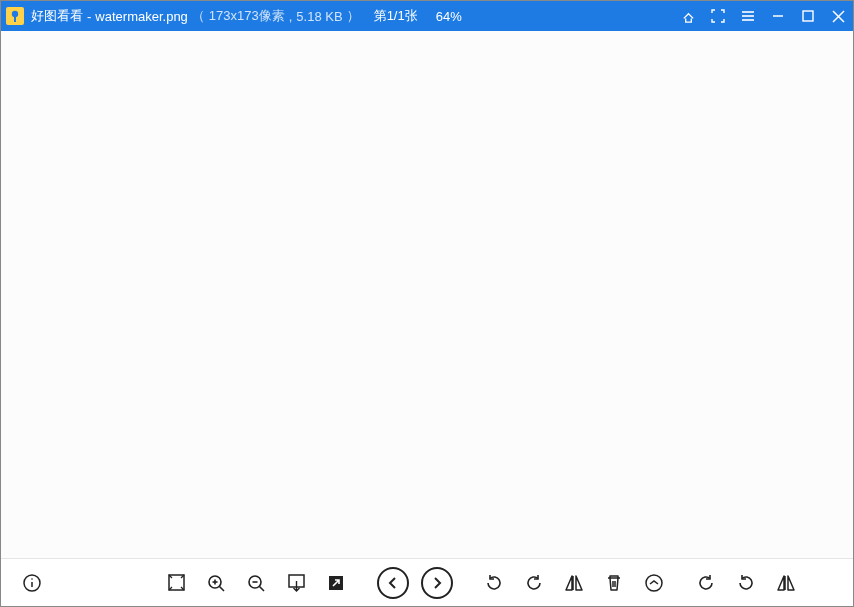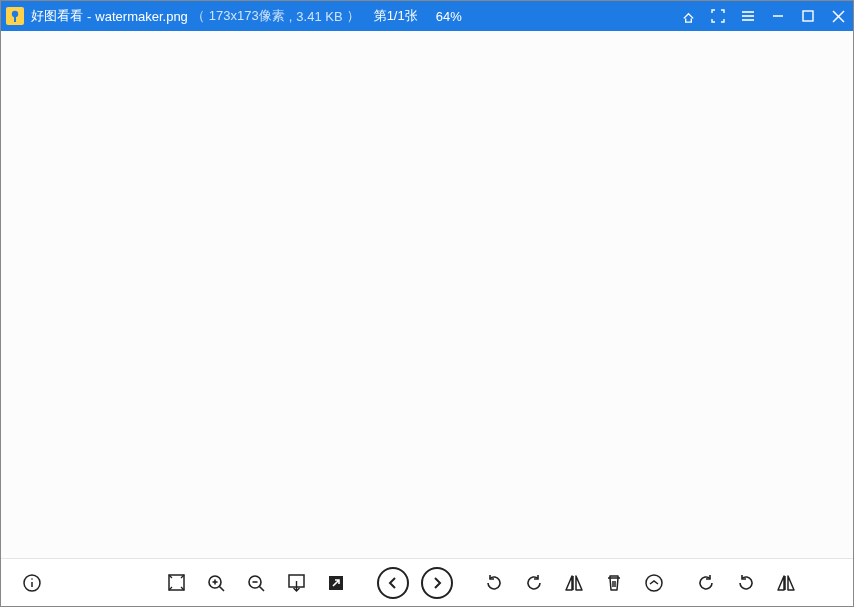--- a/index.html
+++ b/index.html
@@ -103,21 +103,21 @@
       <rect x="8" y="10" width="2" height="5" fill="#1e7be4"></rect>
     </svg>
   </div>
   <div class="title-text">
     <span>好图看看</span>
     <span>-</span>
     <span>watermaker.png</span>
     <span class="dim">（</span>
     <span class="dim">173x173像素</span>
     <span class="dim">,</span>
-    <span class="dim">3.41 KB</span>
+    <span class="dim">5.18 KB</span>
     <span class="dim">）</span>
     <span style="width:6px"></span>
     <span>第1/1张</span>
     <span style="width:10px"></span>
     <span>64%</span>
   </div>
   <div class="spacer"></div>
   <div class="win-controls">
     <div class="win-btn">
       <svg width="15" height="15" viewBox="0 0 16 16" fill="none" stroke="#fff" stroke-width="1.4">

